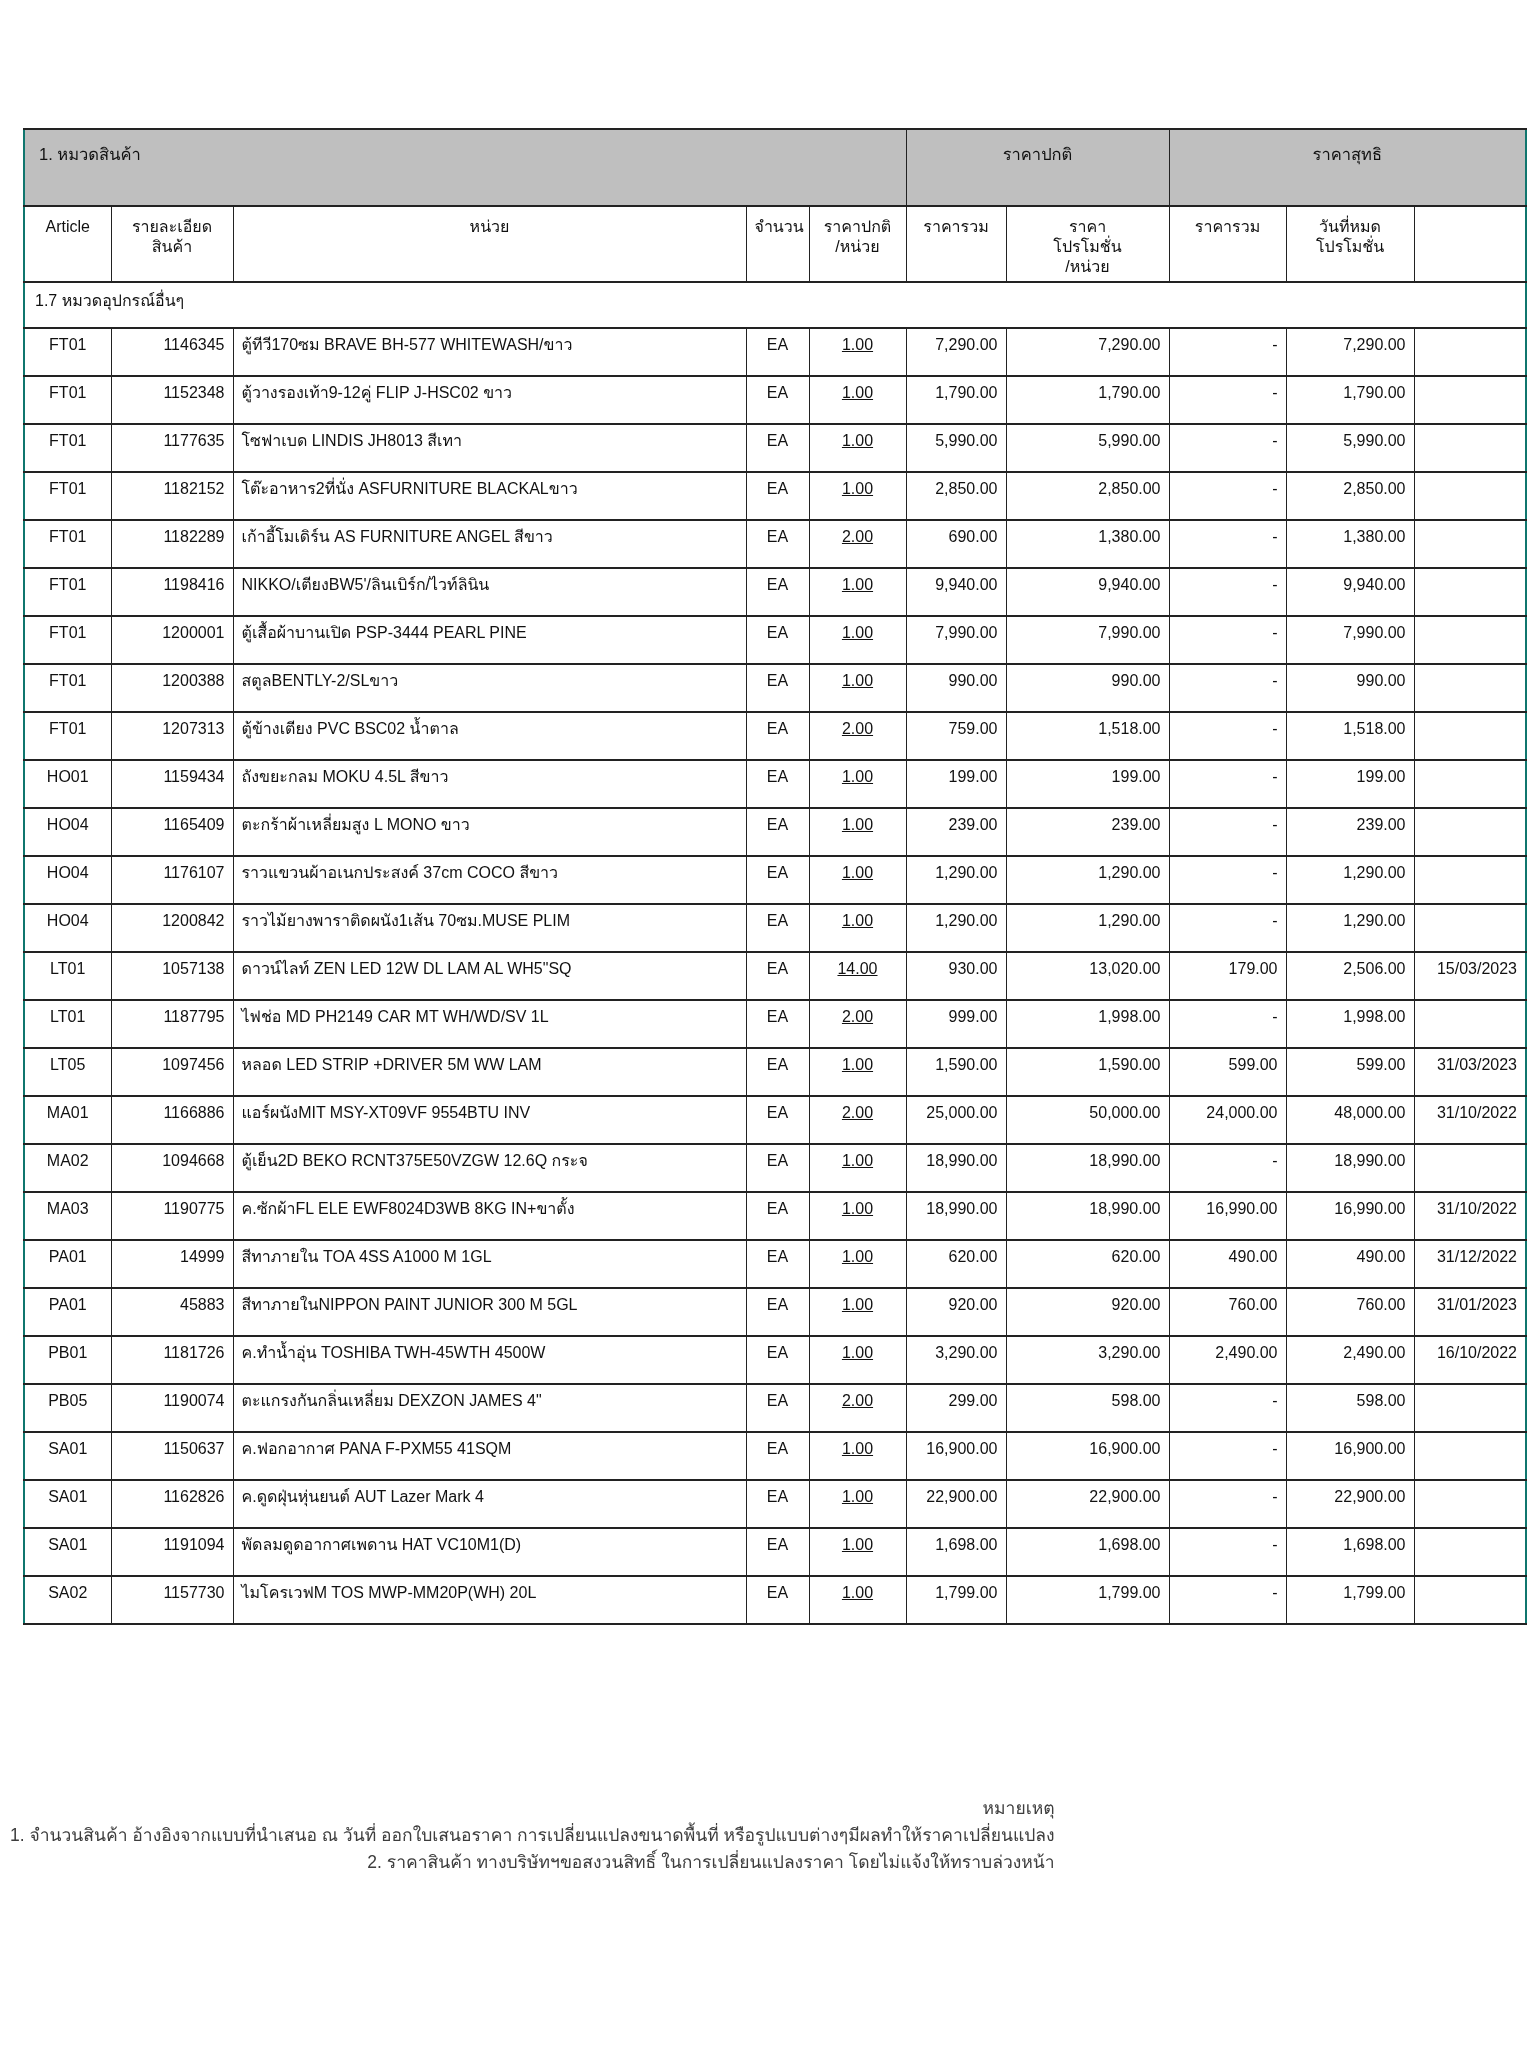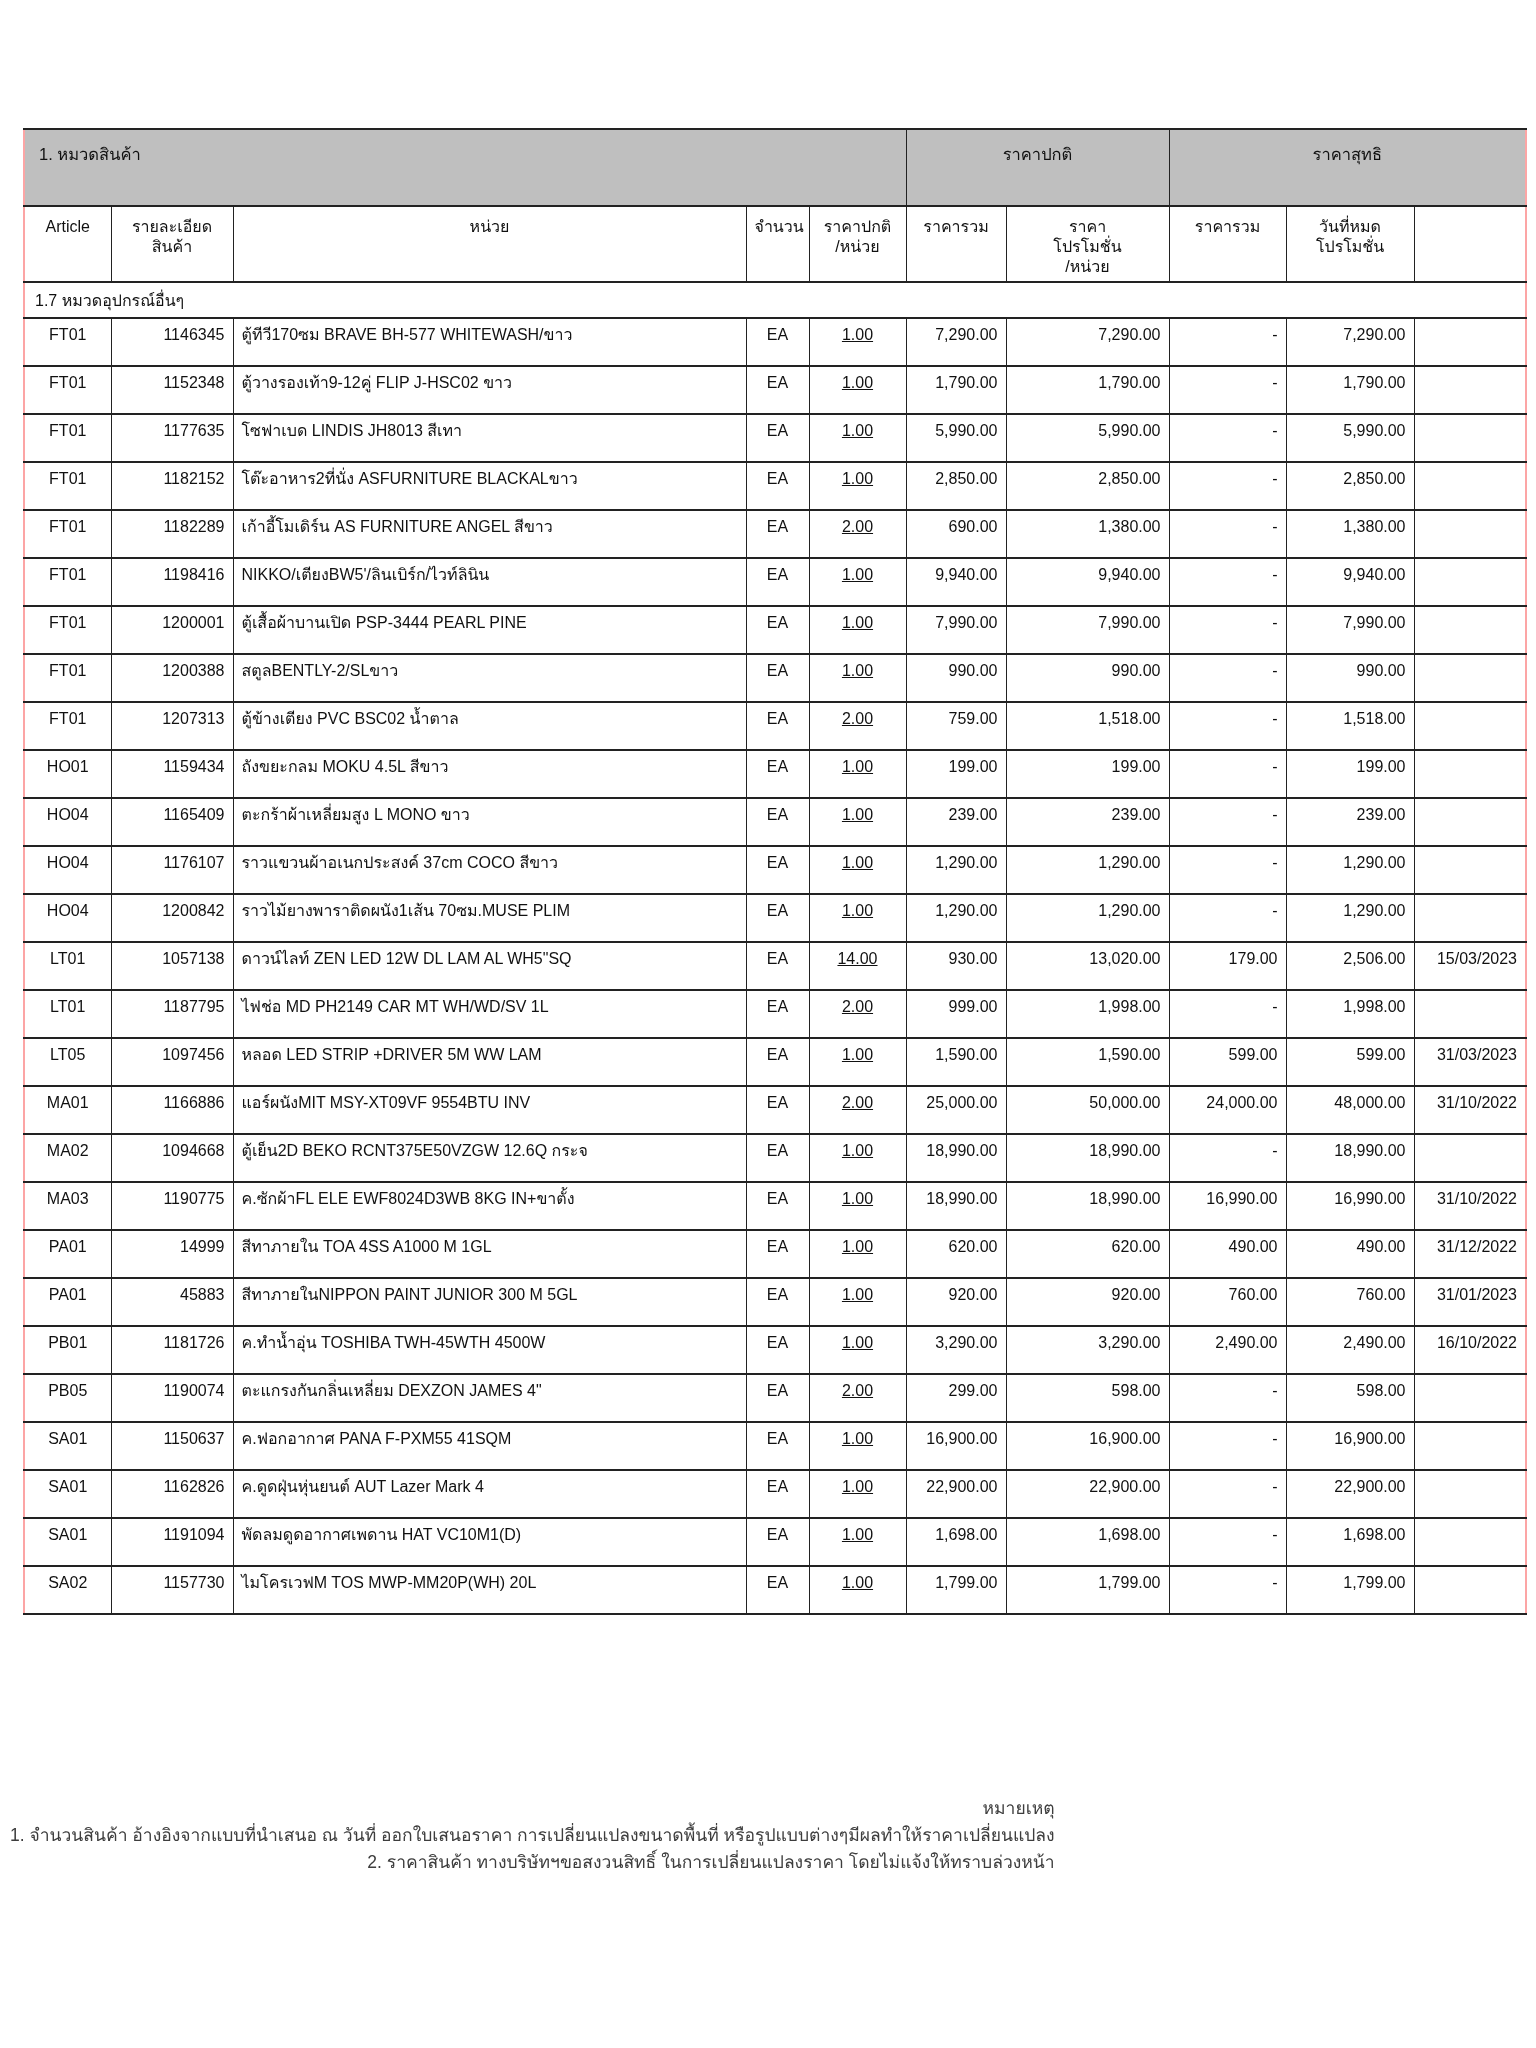--- a/index.html
+++ b/index.html
@@ -15,33 +15,33 @@
     font-size:16px;line-height:1.25;
   }
   table.quote td, table.quote th{
     border:1px solid #222;
     border-top-width:2px;border-bottom-width:2px;
     padding:6px 8px 4px 8px;
     vertical-align:top;
     font-weight:normal;
     overflow:hidden;white-space:nowrap;
   }
-  table.quote{border:2px solid #fca5a5;}
+  table.quote{border:2px solid #0f766e;}
   tr.band-row td{
     background:#bfbfbf;height:77px;box-sizing:border-box;
     padding-top:14px;font-size:16.5px;
   }
   tr.band-row td.band-left{text-align:left;padding-left:14px;}
   tr.band-row td.band-center{text-align:center;}
   tr.colhead-row td{
     height:72px;box-sizing:border-box;text-align:center;
     white-space:pre-line;padding-top:10px;font-size:16px;
   }
   tr.section-row td{
-    height:36px;box-sizing:border-box;text-align:left;padding-left:10px;padding-top:8px;
+    height:46px;box-sizing:border-box;text-align:left;padding-left:10px;padding-top:8px;
   }
   tr.data-row td{height:48px;box-sizing:border-box;}
   td.c-article{text-align:center;}
   td.c-code{text-align:right;}
   td.c-desc{text-align:left;padding-left:9px;}
   td.c-unit{text-align:center;}
   td.c-qty{text-align:center;padding-right:9px;text-decoration:underline;}
   td.c-unitprice{text-align:right;padding-right:8px;}
   td.c-total{text-align:right;padding-right:8px;}
   td.c-promoprice{text-align:right;padding-right:30px;}

